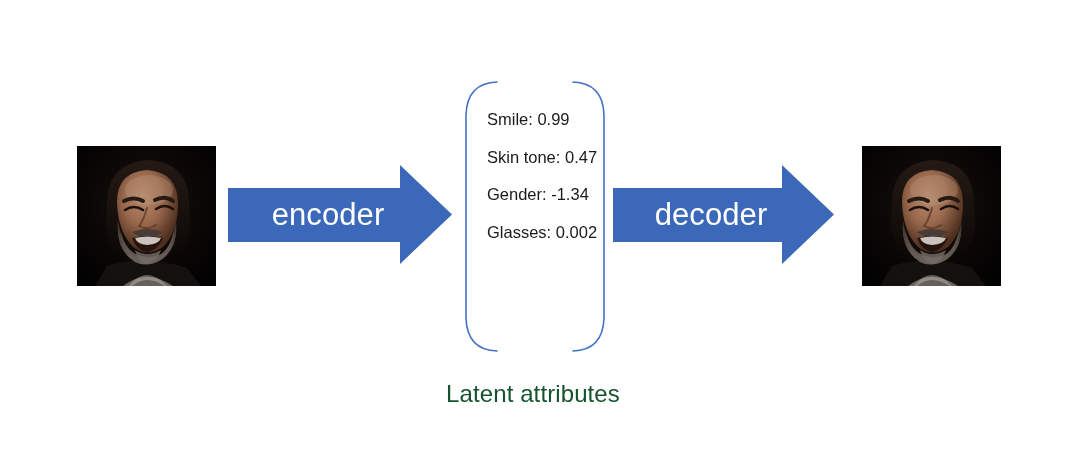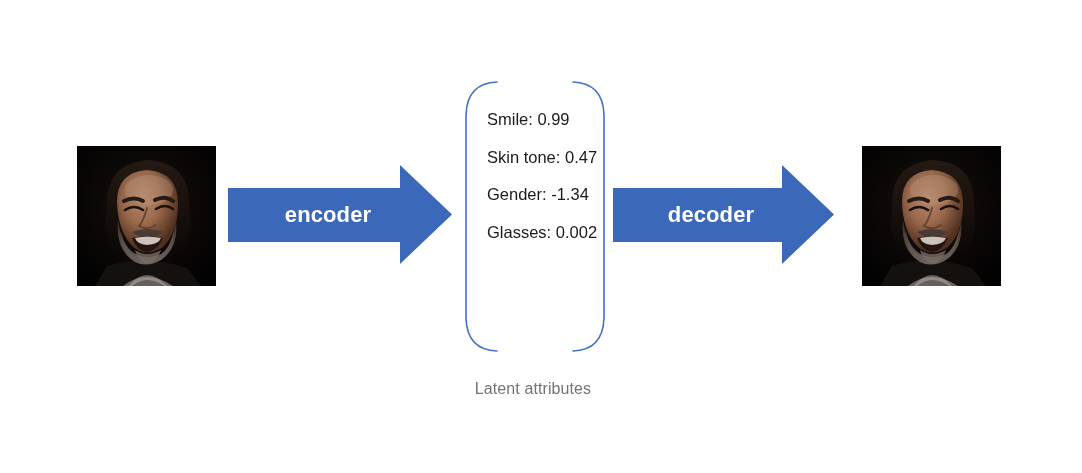--- a/index.html
+++ b/index.html
@@ -48,22 +48,22 @@
   #arrow-decoder { left: 613px; width: 222px; }
 
   .arrow-label {
     position: absolute;
     top: 0;
     height: 99px;
     display: flex;
     align-items: center;
     justify-content: center;
     color: #ffffff;
-    font-size: 22px;
-    font-weight: 700;
+    font-size: 31px;
+    font-weight: 400;
     letter-spacing: 0.1px;
     pointer-events: none;
   }
   #arrow-encoder .arrow-label { left: 20px;  width: 160px; }
   #arrow-decoder .arrow-label { left: 18px;  width: 160px; }
 
   
   #latent-bracket {
     position: absolute;
     left: 463px;
@@ -89,22 +89,22 @@
     white-space: nowrap;
   }
   .latent-item:last-child { margin-bottom: 0; }
 
   #latent-caption {
     position: absolute;
     left: 383px;
     top: 380px;
     width: 300px;
     text-align: center;
-    font-size: 16px;
-    color: #737373;
+    font-size: 24px;
+    color: #14532d;
     letter-spacing: 0.1px;
   }
 </style>
 </head>
 <body>
 
 <div class="canvas">
 
   <div class="photo" id="photo-input">
     <svg viewBox="0 0 139 140" xmlns="http://www.w3.org/2000/svg">

